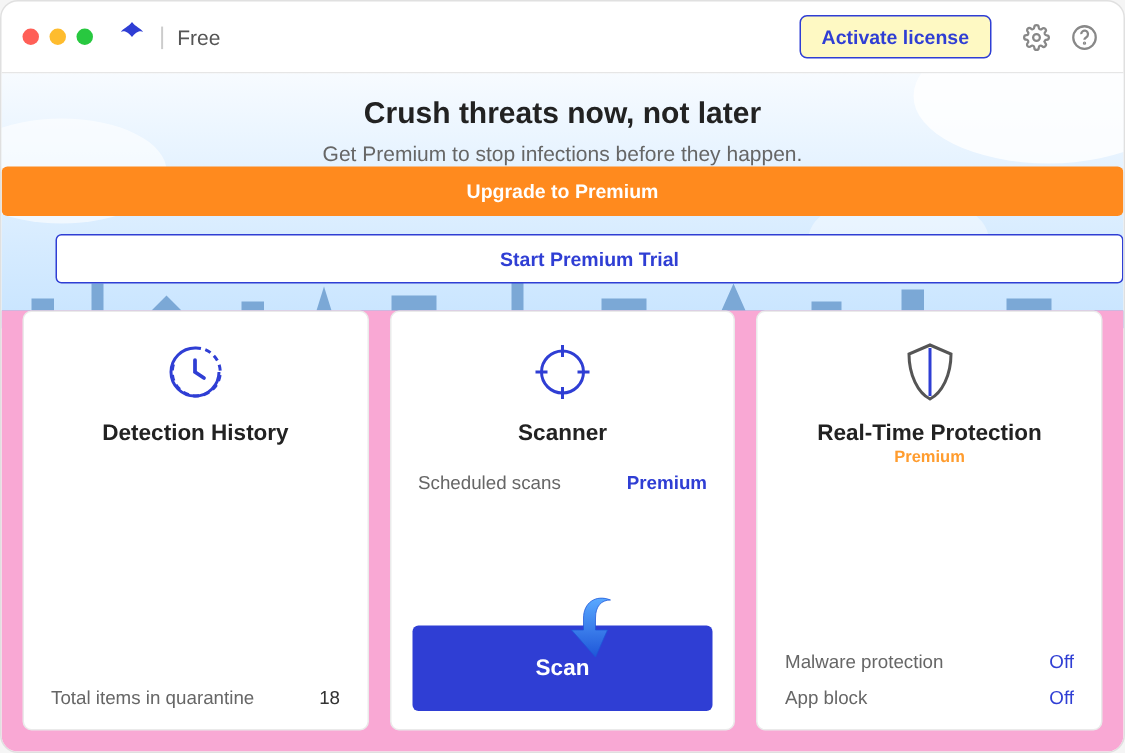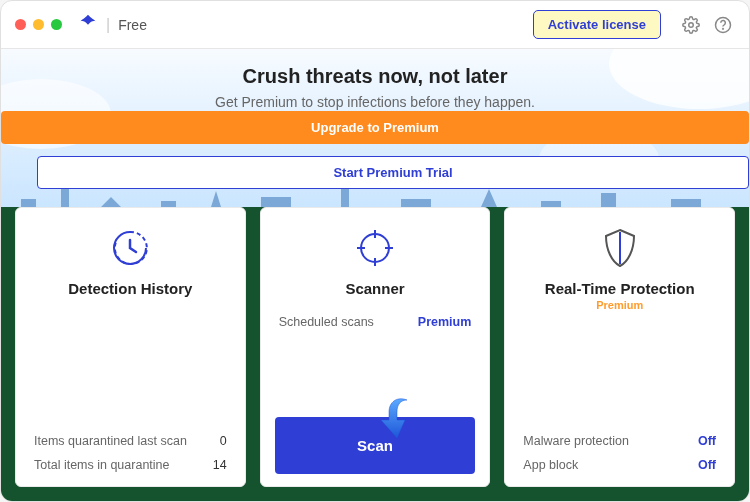--- a/index.html
+++ b/index.html
@@ -79,21 +79,21 @@
   .cloud.c1 { width: 140px; height: 70px; top: 30px; left: -30px; }
   .cloud.c2 { width: 180px; height: 90px; top: -30px; right: -40px; opacity:0.8; }
   .cloud.c3 { width: 120px; height: 60px; top: 80px; right: 90px; opacity: 0.4; }
   .skyline {
     position: absolute; bottom: 0; left: 0; right: 0; height: 40px;
     z-index: 1;
   }
 
   .cards {
     flex: 1;
-    background: #14532d;
+    background: #f9a8d4;
     display: flex;
     gap: 14px;
     padding: 0 14px 14px 14px;
     margin-top: -12px;
     position: relative;
     z-index: 3;
   }
   .card {
     flex: 1;
     background: #fff;
@@ -105,21 +105,21 @@
     align-items: center;
     position: relative;
   }
   .card-icon { width: 44px; height: 44px; margin-bottom: 10px; }
   .card h2 { font-size: 15px; font-weight: 700; color: #222; margin-bottom: 18px; text-align: center; }
   .premium-tag { color: #ff9c2e; font-size: 11px; font-weight: 600; position: absolute; top: 96px; right: 50px;}
   .card-rows { width: 100%; display: flex; flex-direction: column; gap: 10px; margin-top: auto; }
   .card-row { display: flex; justify-content: space-between; font-size: 12.5px; color: #666; }
   .card-row .v { color: #333; font-weight: 500; }
   .card-row .link { color: #2f3ed4; font-weight: 600; }
-  .card-row .off { color: #2f3ed4; font-weight: 700; }
+  .card-row .off { color: #2f3ed4; font-weight: 400; }
   .scan-btn {
     position: absolute;
     bottom: 12px; left: 14px; right: 14px;
     background: #2f3ed4; color: #fff;
     border: none; border-radius: 4px;
     padding: 20px 0; font-size: 15px; font-weight: 700;
     cursor: pointer;
   }
   .arrow-ind {
     position: absolute;
@@ -190,26 +190,22 @@
     <div class="card">
       <svg class="card-icon" viewBox="0 0 44 44" fill="none" stroke="#2f3ed4" stroke-width="2">
         <path d="M22 6 A16 16 0 1 1 8 16" stroke-dasharray="4 3"></path>
         <path d="M22 6 A16 16 0 1 1 8 16" stroke-dasharray="0" stroke="#2f3ed4" stroke-width="2" opacity="0"></path>
         <circle cx="22" cy="22" r="16" stroke="#2f3ed4" stroke-width="2" fill="none" stroke-dasharray="75 25"></circle>
         <path d="M22 14 L22 22 L28 26" stroke="#2f3ed4" stroke-width="2.5" stroke-linecap="round"></path>
       </svg>
       <h2>Detection History</h2>
       <div class="card-rows">
         <div class="card-row">
-          <span>Items quarantined last scan</span>
-          <span class="v">0</span>
-        </div>
-        <div class="card-row">
           <span>Total items in quarantine</span>
-          <span class="v">14</span>
+          <span class="v">18</span>
         </div>
       </div>
     </div>
 
     <div class="card card-scanner" style="padding-bottom:60px;">
       <svg class="card-icon" viewBox="0 0 44 44" fill="none" stroke="#2f3ed4" stroke-width="2">
         <circle cx="22" cy="22" r="14"></circle>
         <line x1="22" y1="4" x2="22" y2="12"></line>
         <line x1="22" y1="32" x2="22" y2="40"></line>
         <line x1="4" y1="22" x2="12" y2="22"></line>

